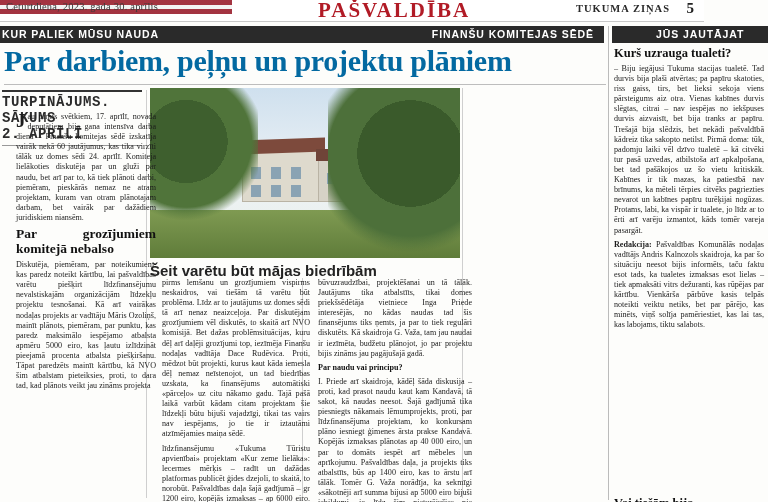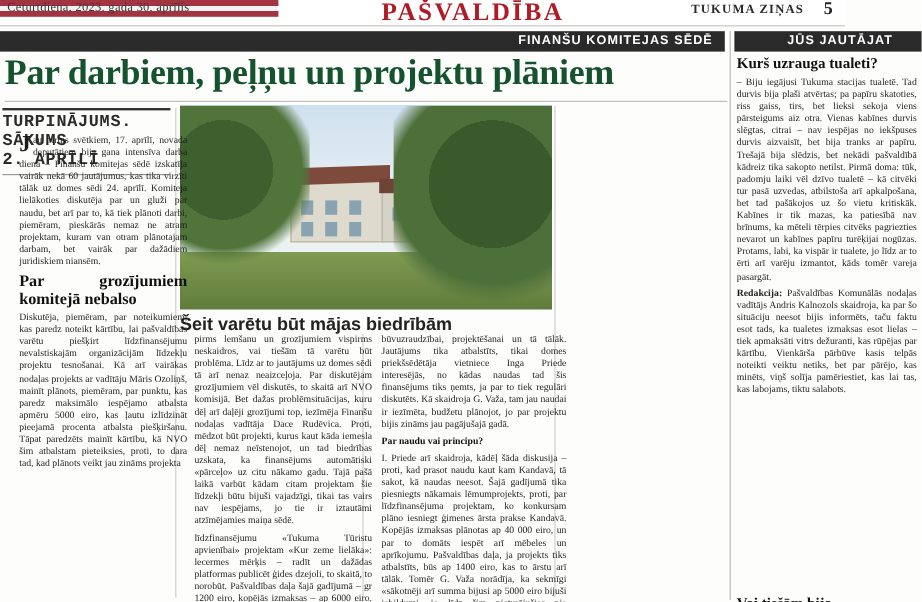--- a/index.html
+++ b/index.html
@@ -65,21 +65,21 @@
     font-size: 10.5px; font-weight: bold; letter-spacing: .9px;
     font-family: "Liberation Sans", sans-serif;
   }
   .banner-left .b-l { left: 8px; }
   .banner-left .b-r { right: 10px; }
   .banner-right .b-c { left: 44px; }
 
   
   .headline {
     position: absolute; left: 4px; top: 44px; width: 600px;
-    font-size: 30px; font-weight: bold; color: #14532d;
+    font-size: 30px; font-weight: bold; color: #0369a1;
     font-family: "Liberation Serif", serif;
     letter-spacing: -0.3px;
   }
   .hr-under-headline {
     position: absolute; left: 4px; top: 84px; width: 602px;
     border-top: 1px solid #bdbdbd;
   }
 
   
   .kicker {
@@ -178,20 +178,21 @@
 
   <div class="masthead">
     <div class="masthead-flag"></div>
     <div class="masthead-date">Ceturtdiena, 2023. gada 30. aprīlis</div>
     <div class="masthead-title">PAŠVALDĪBA</div>
     <div class="masthead-right">TUKUMA  ZIŅAS</div>
     <div class="masthead-page">5</div>
   </div>
 
   <div class="banner banner-left">
+    <span class="b-l">KUR PALIEK MŪSU NAUDA</span>
     <span class="b-r">FINANŠU KOMITEJAS SĒDĒ</span>
   </div>
   <div class="banner banner-right">
     <span class="b-c">JŪS JAUTĀJAT</span>
   </div>
 
   <div class="headline">Par darbiem, peļņu un projektu plāniem</div>
   <div class="hr-under-headline"></div>
 
   <div class="kicker">

